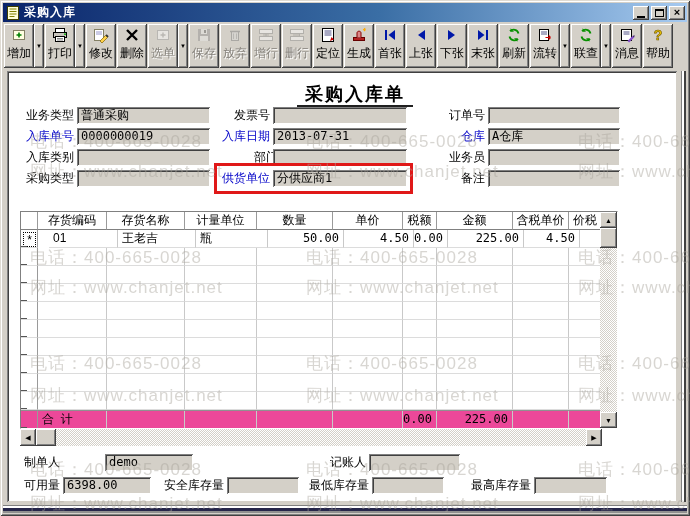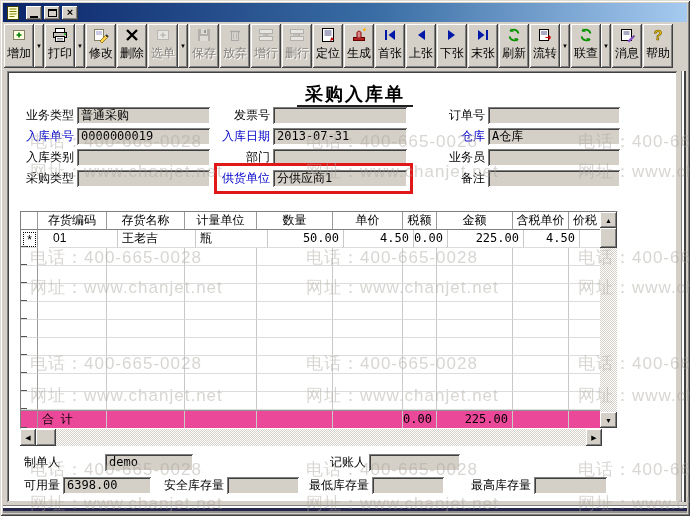--- a/index.html
+++ b/index.html
@@ -84,20 +84,21 @@
 
 <div id="win">
   <div class="titlebar">
     <span class="titleicon" id="titleicon"><svg width="16" height="16" viewBox="0 0 16 16">
           <rect x="2.5" y="1.5" width="11" height="13" fill="#ffffd8" stroke="#404000"></rect>
           <line x1="4.5" y1="4" x2="11.5" y2="4" stroke="#808000"></line>
           <line x1="4.5" y1="6.5" x2="11.5" y2="6.5" stroke="#808000"></line>
           <line x1="4.5" y1="9" x2="11.5" y2="9" stroke="#808000"></line>
           <line x1="4.5" y1="11.5" x2="9.5" y2="11.5" stroke="#808000"></line>
         </svg></span>
+    <span class="titletext">采购入库</span>
     <button class="winbtn">
         <span class="wmin"></span>
       </button>
     <button class="winbtn">
         <span class="wmax"></span>
       </button>
     <button class="winbtn">
         <span class="wclose">×</span>
       </button>
   </div>
@@ -335,21 +336,21 @@
       <div class="hlabel" style="left: 395px; top: 107px; width: 90px;">订单号</div>
       <div class="field" style="left: 488px; top: 107px; width: 132px;"></div>
       <div class="hlabel blue" style="left: 0px; top: 128px; width: 74px;">入库单号</div>
       <div class="field" style="left: 77px; top: 128px; width: 133px;">0000000019</div>
       <div class="hlabel blue" style="left: 180px; top: 128px; width: 90px;">入库日期</div>
       <div class="field" style="left: 273px; top: 128px; width: 134px;">2013-07-31</div>
       <div class="hlabel blue" style="left: 395px; top: 128px; width: 90px;">仓库</div>
       <div class="field" style="left: 488px; top: 128px; width: 132px;">A仓库</div>
       <div class="hlabel" style="left: 0px; top: 149px; width: 74px;">入库类别</div>
       <div class="field" style="left: 77px; top: 149px; width: 133px;"></div>
-      <div class="hlabel" style="left: 180px; top: 149px; width: 90px;">部门</div>
+      <div class="hlabel" style="left: 188px; top: 149px; width: 90px;">部门</div>
       <div class="field" style="left: 273px; top: 149px; width: 134px;"></div>
       <div class="hlabel" style="left: 395px; top: 149px; width: 90px;">业务员</div>
       <div class="field" style="left: 488px; top: 149px; width: 132px;"></div>
       <div class="hlabel" style="left: 0px; top: 170px; width: 74px;">采购类型</div>
       <div class="field" style="left: 77px; top: 170px; width: 133px;"></div>
       <div class="hlabel blue" style="left: 180px; top: 170px; width: 90px;">供货单位</div>
       <div class="field" style="left: 273px; top: 170px; width: 134px;">分供应商1</div>
       <div class="hlabel" style="left: 395px; top: 170px; width: 90px;">备注</div>
       <div class="field" style="left: 488px; top: 170px; width: 132px;"></div>
     </div>

